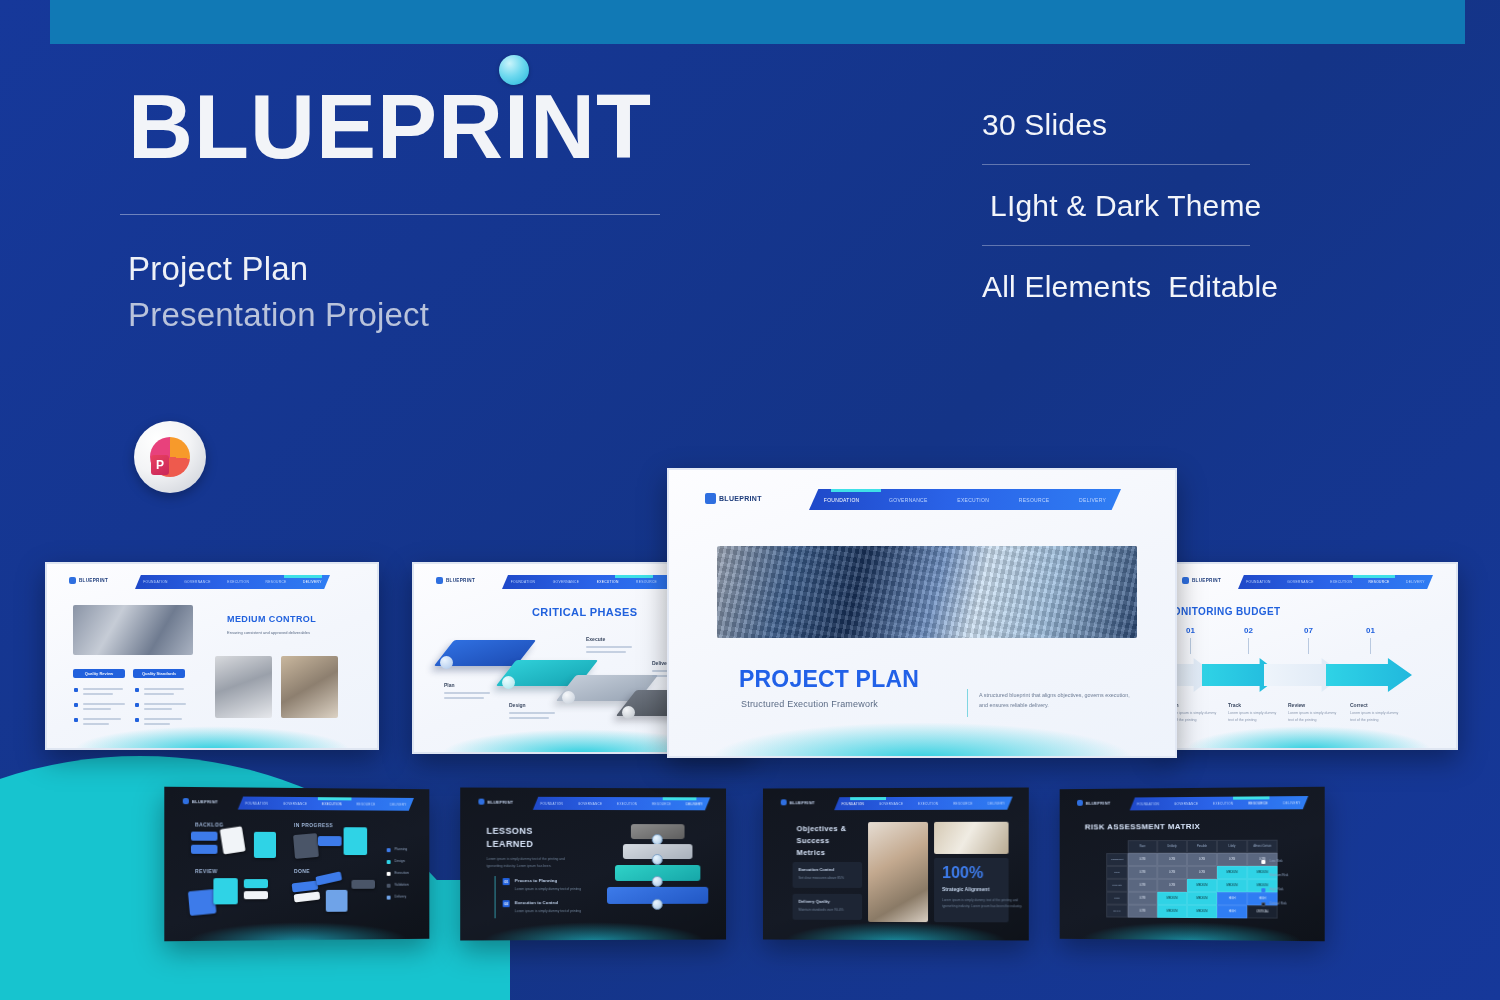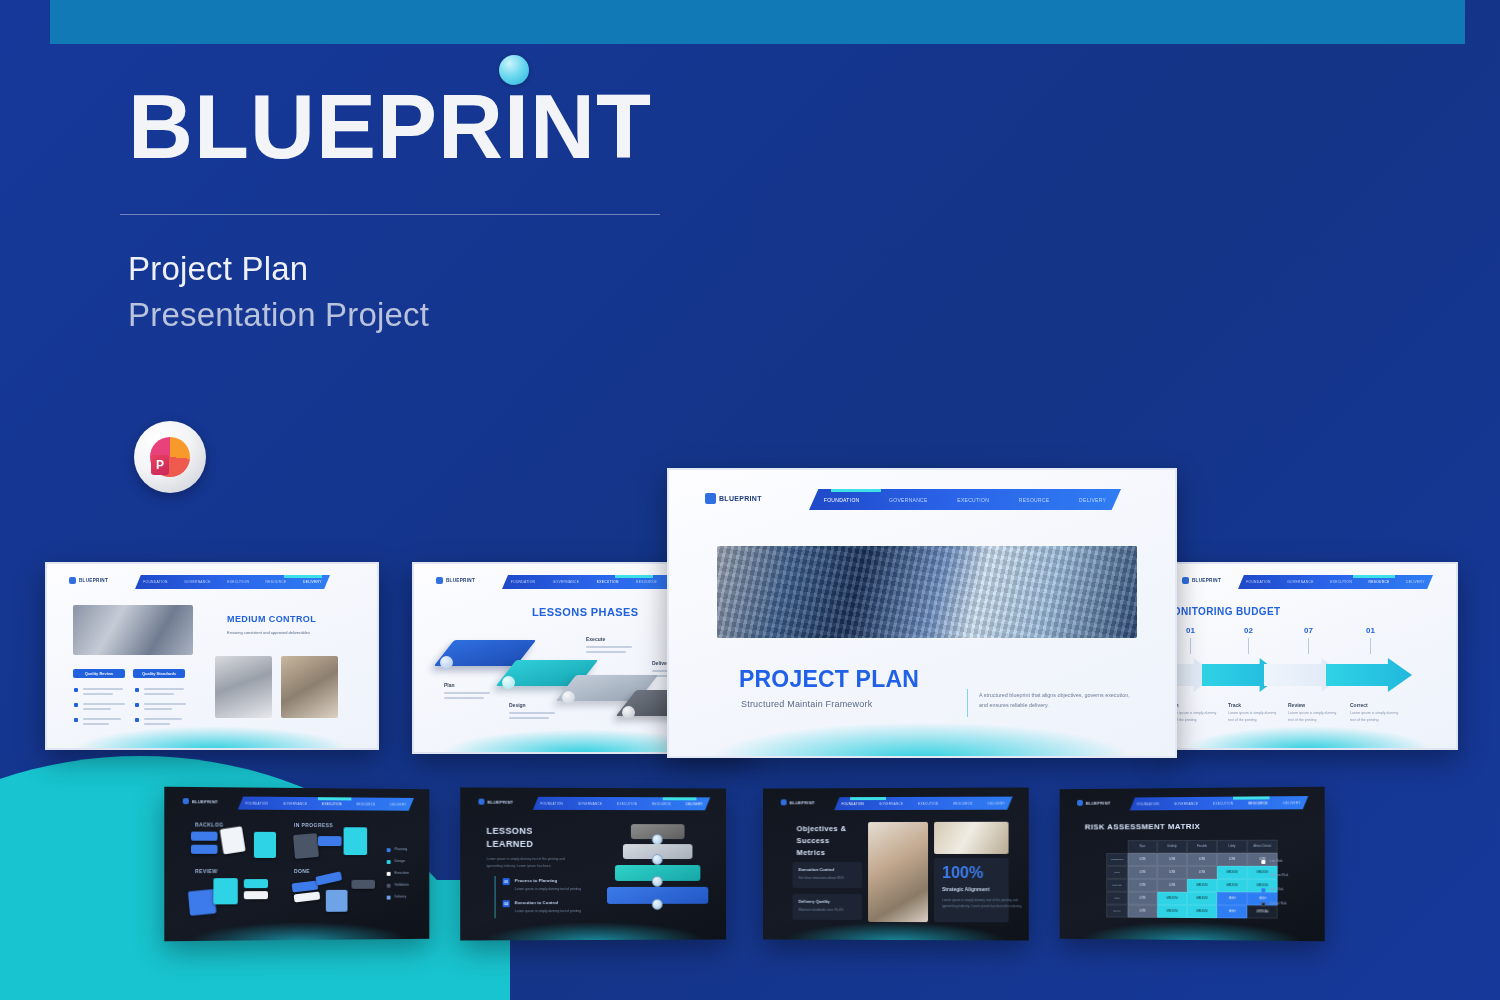--- a/index.html
+++ b/index.html
@@ -183,20 +183,33 @@
 <div id="teal-blob"></div>
 <div id="teal-blob2"></div>
 
 <div id="hero">
   <div id="brand-dot"></div>
   <div id="title-blueprint">BLUEPRINT</div>
   <div id="title-rule"></div>
   <div id="subtitle-1">Project Plan</div>
   <div id="subtitle-2">Presentation Project</div>
 
+  <div id="features">
+    <div class="feat-row">
+      <div class="feat-text" id="feat-0">30 Slides</div>
+    </div>
+    <div class="feat-rule"></div>
+    <div class="feat-row">
+      <div class="feat-text" id="feat-1">LIght &amp; Dark Theme</div>
+    </div>
+    <div class="feat-rule"></div>
+    <div class="feat-row">
+      <div class="feat-text" id="feat-2">All Elements  Editable</div>
+    </div>
+  </div>
 
   <div id="ppt-badge">
     <div id="ppt-glyph">
       <div class="pie"></div>
       <div class="pbox">P</div>
     </div>
   </div>
 </div>
 
 <div class="slide light" id="slide-quality">
@@ -253,21 +266,21 @@
   </div>
   <div class="s-nav" style="left:88px;top:11px;width:200px;height:14px;">
     <span class="underline" style="left:113px;width:38px;"></span>
     <span class="tab" style="font-size:3.3px;">FOUNDATION</span>
     <span class="tab" style="font-size:3.3px;">GOVERNANCE</span>
     <span class="tab active" style="font-size:3.3px;">EXECUTION</span>
     <span class="tab" style="font-size:3.3px;">RESOURCE</span>
     <span class="tab" style="font-size:3.3px;">DELIVERY</span>
   </div>
 
-  <div class="s-title onlight" style="left:118px;top:42px;font-size:11px;">LESSONS PHASES</div>
+  <div class="s-title onlight" style="left:118px;top:42px;font-size:11px;">CRITICAL PHASES</div>
 
   <div class="slab" style="left:30px;top:76px;width:82px;height:26px;background:linear-gradient(160deg,#2f6fe0,#1d4db5);box-shadow:0 5px 7px rgba(20,40,90,.3);"></div>
   <div class="slab-cap" style="left:26px;top:92px;width:13px;height:13px;background:radial-gradient(circle at 35% 30%,#eaf4ff,#a9c4e8);"></div>
   <div class="ph-label" style="left:30px;top:118px;">Plan</div>
   <div class="ph-line" style="position:absolute;left:30px;top:128px;width:46px;height:2px;"></div>
   <div class="ph-line" style="position:absolute;left:30px;top:133px;width:40px;height:2px;"></div>
 
   <div class="slab" style="left:92px;top:96px;width:82px;height:26px;background:linear-gradient(160deg,#2fcfd8,#16a6b4);box-shadow:0 5px 7px rgba(20,60,90,.28);"></div>
   <div class="slab-cap" style="left:88px;top:112px;width:13px;height:13px;background:radial-gradient(circle at 35% 30%,#eafdff,#a6e2ea);"></div>
   <div class="ph-label" style="left:95px;top:138px;">Design</div>
@@ -342,21 +355,21 @@
     <span class="tab" style="font-size:5px;">EXECUTION</span>
     <span class="tab" style="font-size:5px;">RESOURCE</span>
     <span class="tab" style="font-size:5px;">DELIVERY</span>
   </div>
 
   <div id="sf-hero">
     <div class="glass"></div>
   </div>
 
   <div id="sf-title">PROJECT PLAN</div>
-  <div id="sf-sub">Structured Maintain Framework</div>
+  <div id="sf-sub">Structured Execution Framework</div>
   <div id="sf-divider"></div>
   <div id="sf-body">A structured blueprint that aligns objectives, governs execution, and ensures reliable delivery.</div>
 </div>
 
 <div class="slide dark" id="slide-kanban">
   <div class="s-glow dark-glow"></div>
   <div class="s-logo ondark" style="left:18px;top:11px;">
     <span class="lmark" style="width:6px;height:6px;"></span>
     <span class="ltext" style="font-size:4px;">BLUEPRINT</span>
   </div>

